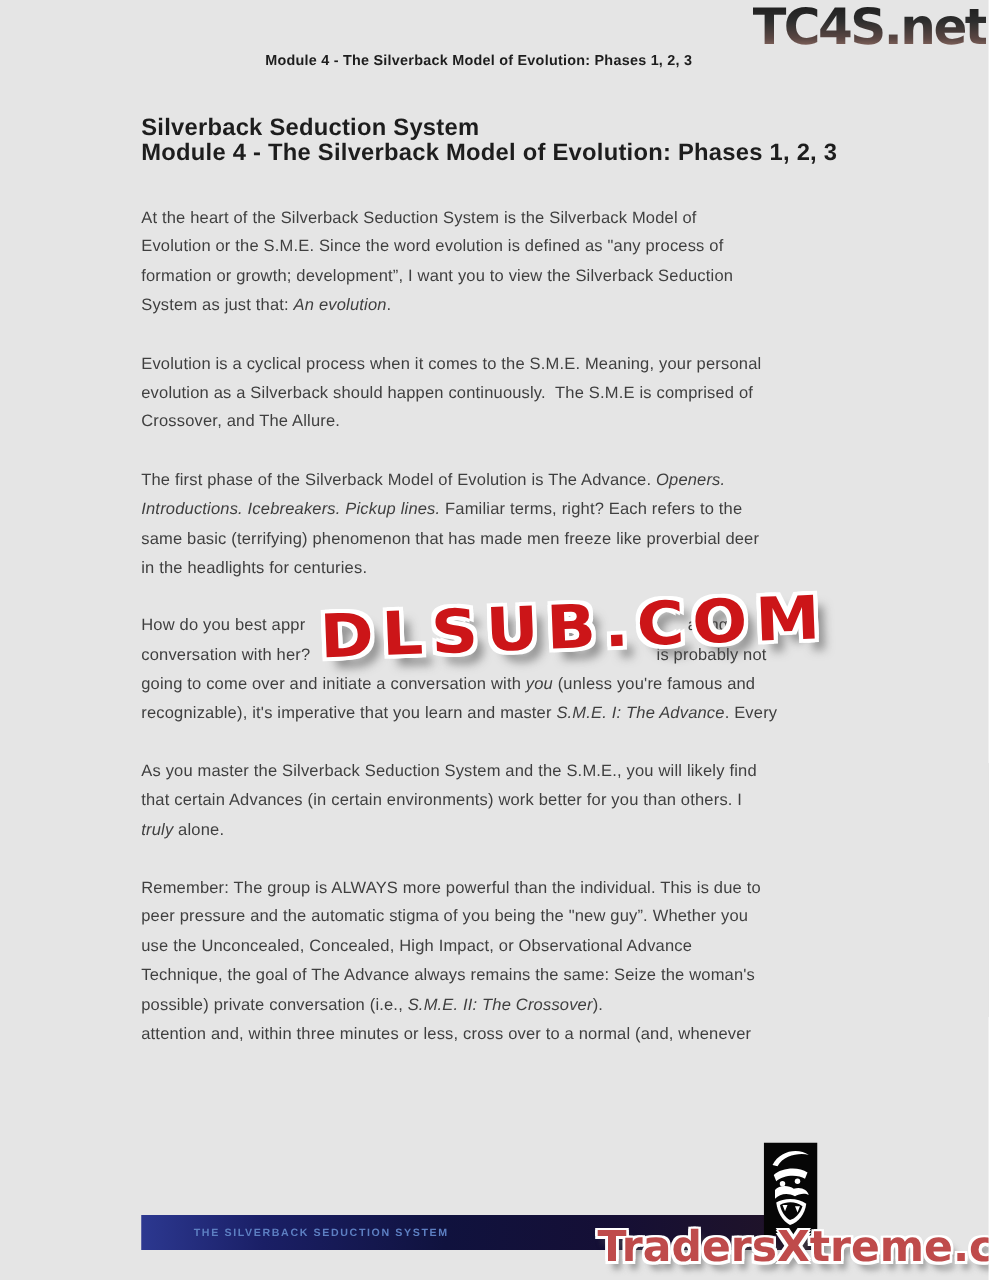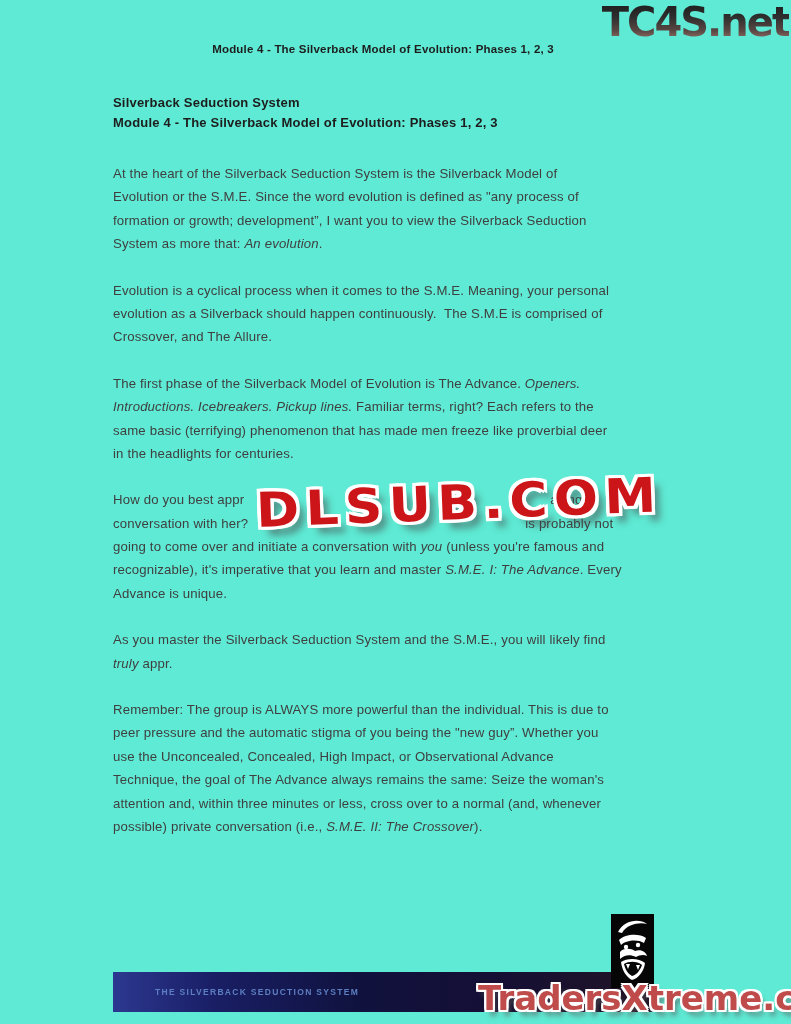--- a/index.html
+++ b/index.html
@@ -1,17 +1,17 @@
 <!DOCTYPE html>
 <html><head>
 <meta charset="utf-8">
 <style>
   html,body{margin:0;padding:0;background:#fff;}
   .page{
-    position:relative;width:791px;height:1024px;background:#5eead4;overflow:hidden;
+    position:relative;width:791px;height:1024px;background:#e5e5e5;overflow:hidden;
     font-family:"Liberation Sans","DejaVu Sans",sans-serif;
   }
 
   
   .tc4s{
     position:absolute;top:2px;right:2px;
     font-family:"DejaVu Sans","Liberation Sans",sans-serif;
     font-size:40px;font-weight:900;letter-spacing:-2px;line-height:40px;
     background:linear-gradient(180deg,#1c1c1c 0%,#2e2e2e 38%,#5a4743 72%,#a17a71 100%);
     -webkit-background-clip:text;background-clip:text;color:transparent;
@@ -20,21 +20,21 @@
 
   
   .running-header{
     position:absolute;top:42px;left:113px;width:540px;text-align:center;
     font-size:11.5px;font-weight:700;color:#1d1d1d;letter-spacing:.2px;line-height:14px;
   }
 
   
   .title-block{
     position:absolute;top:93px;left:113px;width:560px;
-    font-size:13px;font-weight:700;color:#1d1d1d;line-height:20px;letter-spacing:.2px;
+    font-size:19px;font-weight:700;color:#1d1d1d;line-height:20px;letter-spacing:.2px;
     white-space:pre;
   }
 
   
   .content{
     position:absolute;top:141px;left:113px;width:540px;
     font-size:13.2px;color:#3f3f3f;letter-spacing:.15px;margin-top:21px;
   }
   .para{margin:0 0 23px 0;}
   .line{white-space:pre;line-height:23.4px;height:23.4px;}
@@ -49,21 +49,21 @@
     color:#cc1518;
     transform:rotate(-2.2deg) scaleX(1.08);transform-origin:left center;
     text-shadow:
       -3px -3px 0 #fff,3px -3px 0 #fff,-3px 3px 0 #fff,3px 3px 0 #fff,
       -3px 0 0 #fff,3px 0 0 #fff,0 -3px 0 #fff,0 3px 0 #fff,
       7px 9px 7px rgba(70,70,70,.55);
   }
 
   
   .footer-banner{
-    position:absolute;left:113px;top:972px;width:540px;height:40px;
+    position:absolute;left:113px;top:972px;width:540px;height:28px;
     background:linear-gradient(90deg,#2c3890 0%,#1a1f66 18%,#10123e 45%,#150f35 70%,#221426 100%);
     display:flex;align-items:center;
   }
   .footer-banner-label{
     padding-left:42px;font-size:8.5px;font-weight:700;letter-spacing:1.3px;color:#5d7fc2;
   }
 
   
   .gorilla{
     position:absolute;left:611px;top:914px;width:43px;height:74px;z-index:45;
@@ -91,51 +91,51 @@
 
   <div class="running-header">Module 4 - The Silverback Model of Evolution: Phases 1, 2, 3</div>
 
   <div class="title-block"><div>Silverback Seduction System</div><div>Module 4 - The Silverback Model of Evolution: Phases 1, 2, 3</div></div>
 
   <div class="content" style="color: rgb(63, 63, 63);">
       <div class="para">
         <div class="line"><span>At the heart of the Silverback Seduction System is the Silverback Model of</span></div>
         <div class="line"><span>Evolution or the S.M.E. Since the word evolution is defined as "any process of</span></div>
         <div class="line"><span>formation or growth; development”, I want you to view the Silverback Seduction</span></div>
-        <div class="line"><span>System as more that: </span><span class="it">An evolution</span><span>.</span></div>
+        <div class="line"><span>System as just that: </span><span class="it">An evolution</span><span>.</span></div>
       </div>
       <div class="para">
         <div class="line"><span>Evolution is a cyclical process when it comes to the S.M.E. Meaning, your personal</span></div>
         <div class="line"><span>evolution as a Silverback should happen continuously.  The S.M.E is comprised of</span></div>
         <div class="line"><span>Crossover, and The Allure.</span></div>
       </div>
       <div class="para">
         <div class="line"><span>The first phase of the Silverback Model of Evolution is The Advance. </span><span class="it">Openers.</span></div>
         <div class="line"><span class="it">Introductions. Icebreakers. Pickup lines.</span><span> Familiar terms, right? Each refers to the</span></div>
         <div class="line"><span>same basic (terrifying) phenomenon that has made men freeze like proverbial deer</span></div>
         <div class="line"><span>in the headlights for centuries.</span></div>
       </div>
       <div class="para">
         <div class="line"><span>How do you best appr</span><span class="gap" style="width: 306px;"></span><span>aving a</span></div>
         <div class="line"><span>conversation with her?</span><span class="gap" style="width: 277px;"></span><span>is probably not</span></div>
         <div class="line"><span>going to come over and initiate a conversation with </span><span class="it">you</span><span> (unless you're famous and</span></div>
         <div class="line"><span>recognizable), it's imperative that you learn and master </span><span class="it">S.M.E. I: The Advance</span><span>. Every</span></div>
-        <div class="line"><span>Advance is unique.</span></div>
       </div>
       <div class="para">
         <div class="line"><span>As you master the Silverback Seduction System and the S.M.E., you will likely find</span></div>
-        <div class="line"><span class="it">truly</span><span> appr.</span></div>
+        <div class="line"><span>that certain Advances (in certain environments) work better for you than others. I</span></div>
+        <div class="line"><span class="it">truly</span><span> alone.</span></div>
       </div>
       <div class="para">
         <div class="line"><span>Remember: The group is ALWAYS more powerful than the individual. This is due to</span></div>
         <div class="line"><span>peer pressure and the automatic stigma of you being the "new guy”. Whether you</span></div>
         <div class="line"><span>use the Unconcealed, Concealed, High Impact, or Observational Advance</span></div>
         <div class="line"><span>Technique, the goal of The Advance always remains the same: Seize the woman's</span></div>
+        <div class="line"><span>possible) private conversation (i.e., </span><span class="it">S.M.E. II: The Crossover</span><span>).</span></div>
         <div class="line"><span>attention and, within three minutes or less, cross over to a normal (and, whenever</span></div>
-        <div class="line"><span>possible) private conversation (i.e., </span><span class="it">S.M.E. II: The Crossover</span><span>).</span></div>
       </div>
     </div>
 
   <div class="dlsub" style="color: rgb(204, 21, 24);">DLSUB.COM</div>
 
   <div class="footer-banner">
     <span class="footer-banner-label" style="color: rgb(93, 127, 194);">THE SILVERBACK SEDUCTION SYSTEM</span>
   </div>
 
   <div class="gorilla">

